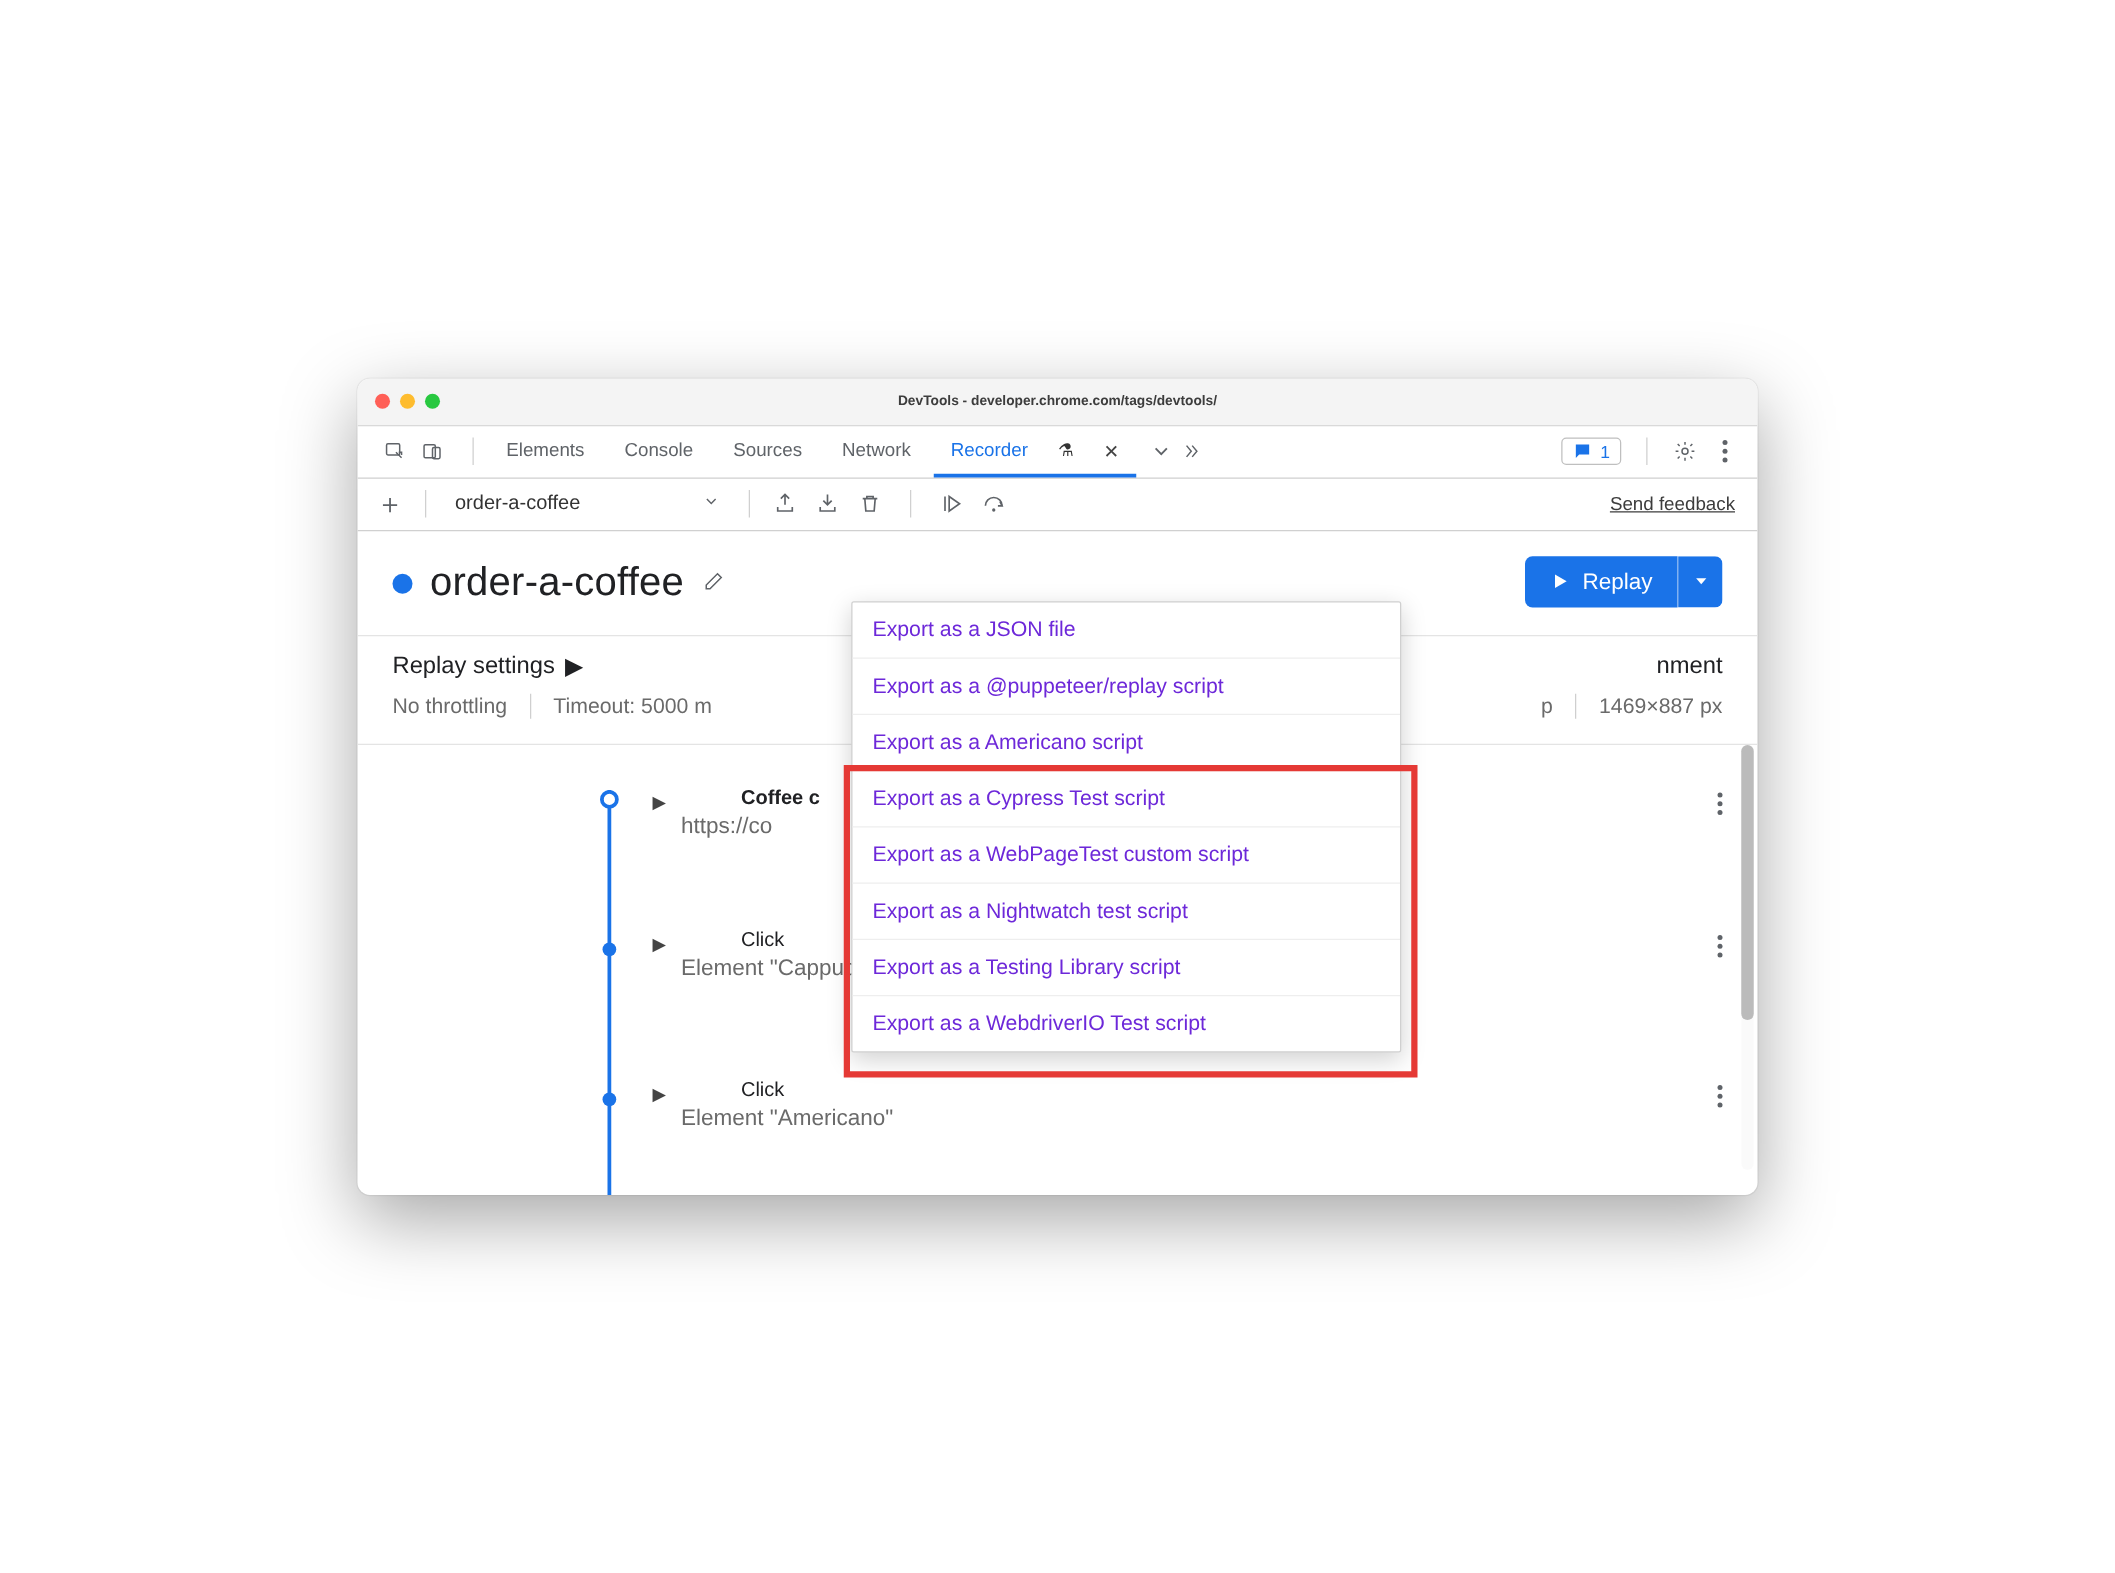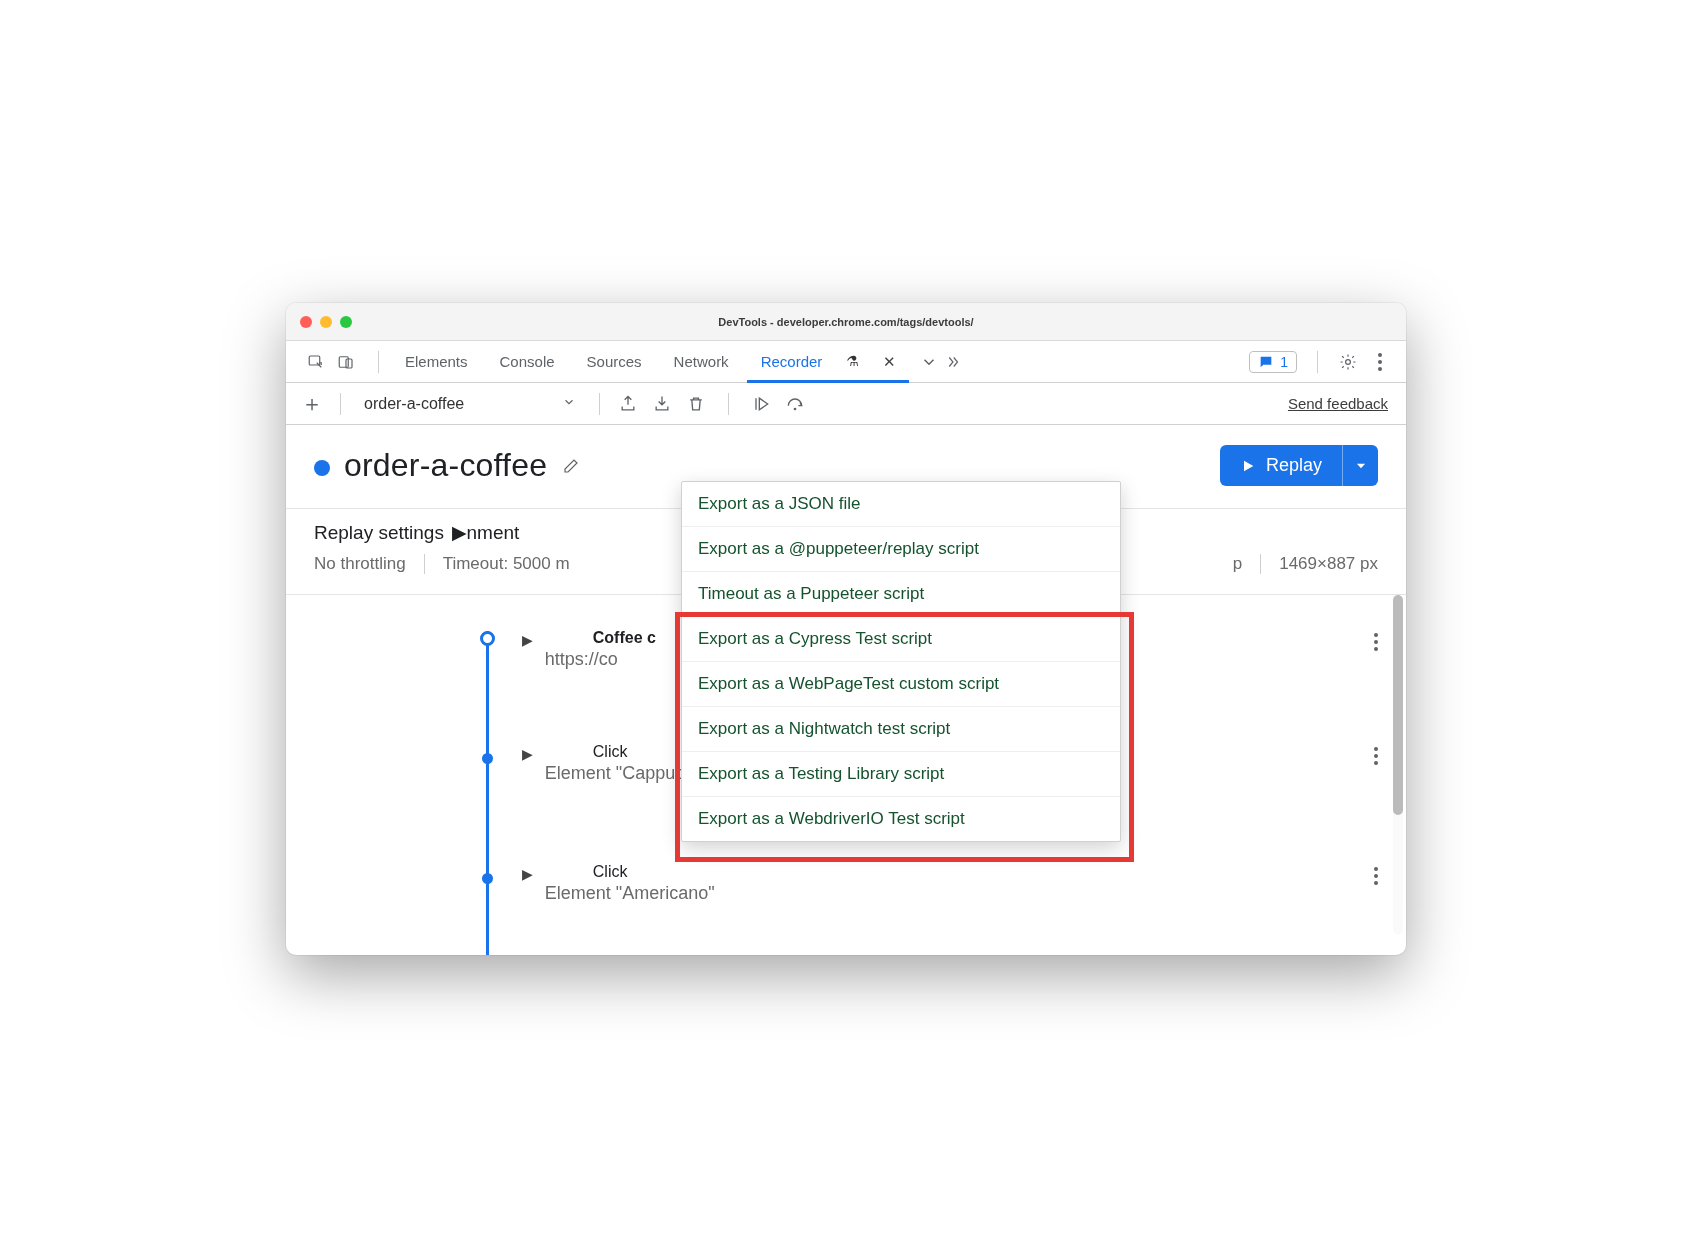--- a/index.html
+++ b/index.html
@@ -99,21 +99,21 @@
       background: #1a73e8; border-left: 1px solid rgba(255,255,255,0.4);
       border-radius: 0 6px 6px 0; display: flex; align-items: center; justify-content: center;
       width: 36px;
     }
     .replay-drop svg { width: 14px; height: 14px; fill: #fff; }
     
     .settings-row {
       padding: 12px 28px 20px; border-bottom: 1px solid #e4e4e4;
       display: flex; flex-direction: column; gap: 10px; font-size: 17px; color: #202124;
     }
-    .settings-head { display: flex; font-size: 19px; }
+    .settings-head { display: flex; justify-content: space-between; font-size: 19px; }
     .settings-head .sh-left, .settings-head .sh-right { display: flex; align-items: center; gap: 8px; font-weight: 500; }
     .caret-right { display:inline-block; }
     .settings-values { display: flex; align-items: center; gap: 18px; color: #6a6a6a; font-size: 17px; }
     .settings-values .vdiv2 { width: 1px; height: 20px; background: #cfcfcf; }
     .settings-values .right { margin-left: auto; display: flex; gap: 18px; align-items: center; }
     
     .steps-area { position: relative; padding: 30px 0 0 0; height: 360px; overflow: hidden; }
     .timeline { position: absolute; left: 200px; top: 36px; bottom: -40px; width: 3px; background: #1a73e8; }
     .tl-node {
       position: absolute; left: 194px; width: 15px; height: 15px; border-radius: 50%;
@@ -128,21 +128,21 @@
     .kebab-dots { display: flex; flex-direction: column; gap: 3px; align-items: center; }
     .kebab-dots span { width: 4px; height: 4px; border-radius: 50%; background: #5f6368; }
     
     .export-menu {
       position: absolute; left: 395px; top: 178px; width: 440px;
       background: #fff; border: 1px solid #d0d0d0; border-radius: 2px;
       box-shadow: 0 6px 20px rgba(0,0,0,0.18);
       z-index: 50;
     }
     .export-menu .mi {
-      padding: 12px 16px; font-size: 17px; color: #14532d;
+      padding: 12px 16px; font-size: 17px; color: #6d28d9;
       border-bottom: 1px solid #eee; cursor: pointer;
     }
     .export-menu .mi:last-child { border-bottom: none; }
     
     .highlight-box {
       position: absolute;
       border: 5px solid #e53935;
       pointer-events: none;
       z-index: 60;
     }
@@ -380,21 +380,21 @@
         </div>
     </div>
 
     <div class="fake-scrollbar"></div>
     <div class="fake-scroll-thumb"></div>
   </div>
 
   <div class="export-menu">
     <div class="mi">Export as a JSON file</div>
     <div class="mi">Export as a @puppeteer/replay script</div>
-    <div class="mi">Timeout as a Puppeteer script</div>
+    <div class="mi">Export as a Americano script</div>
     <div class="mi">Export as a Cypress Test script</div>
     <div class="mi">Export as a WebPageTest custom script</div>
     <div class="mi">Export as a Nightwatch test script</div>
     <div class="mi">Export as a Testing Library script</div>
     <div class="mi">Export as a WebdriverIO Test script</div>
   </div>
 
   <div class="highlight-box" style="left:389px; top:309px; width:459px; height:250px"></div>
 
 </div>

